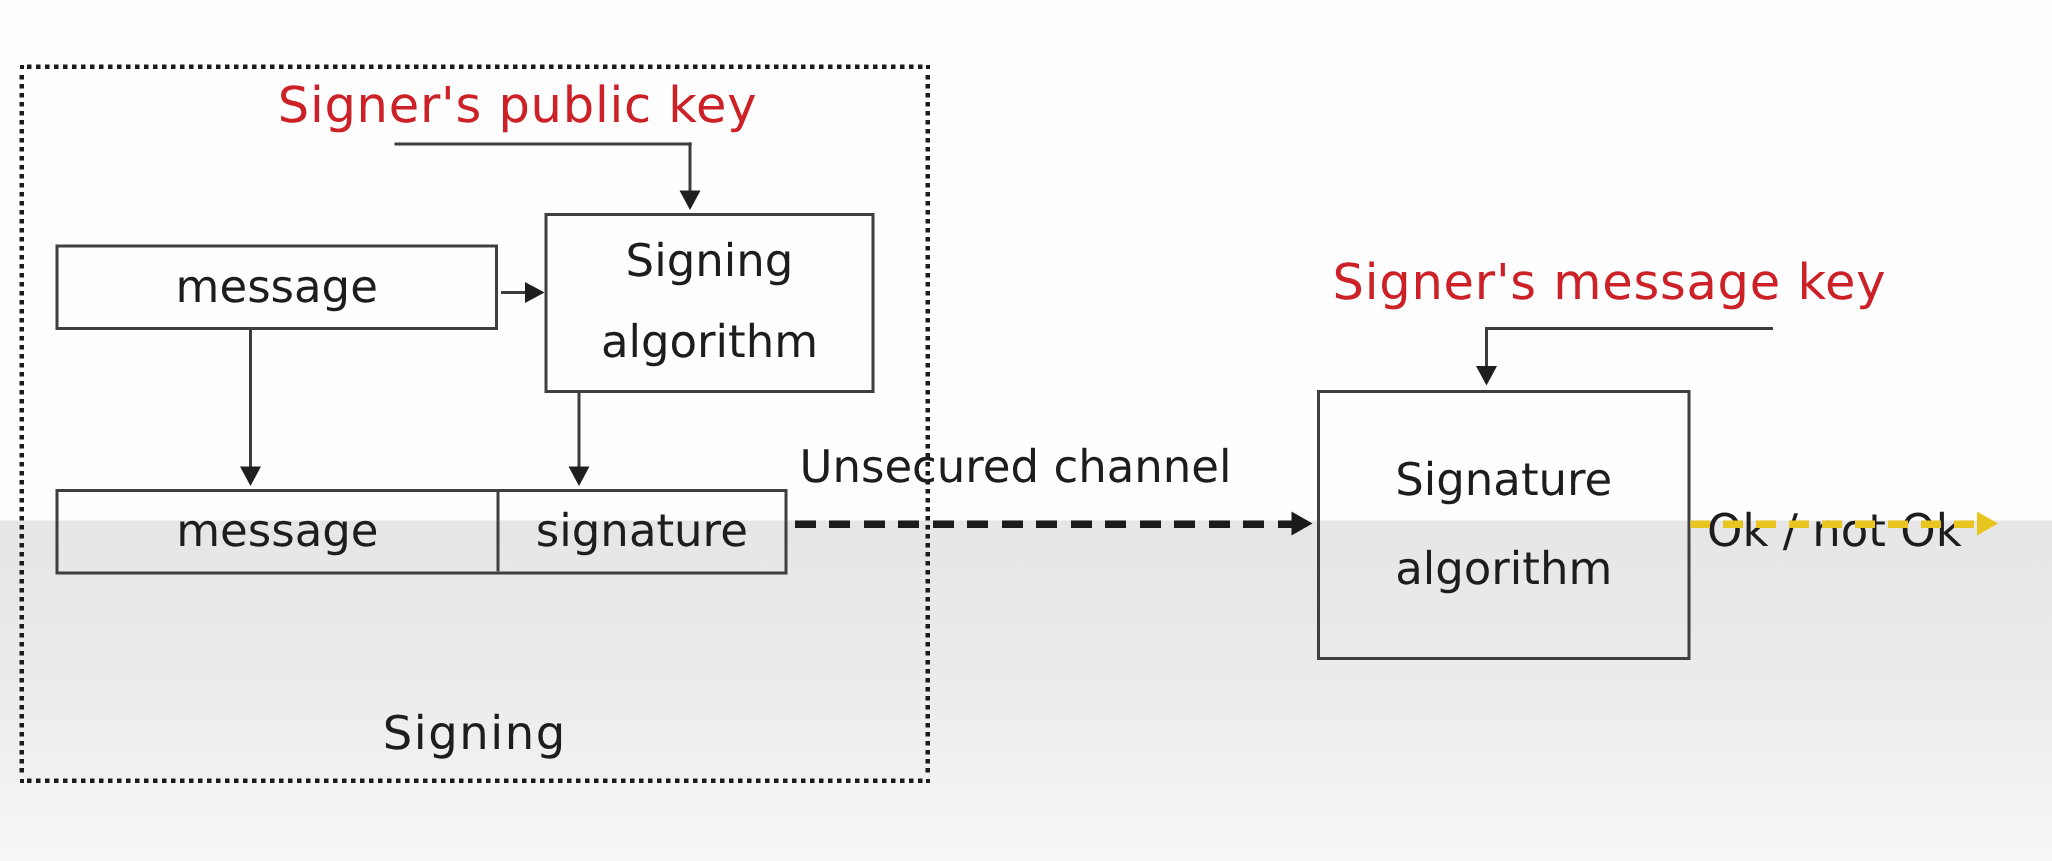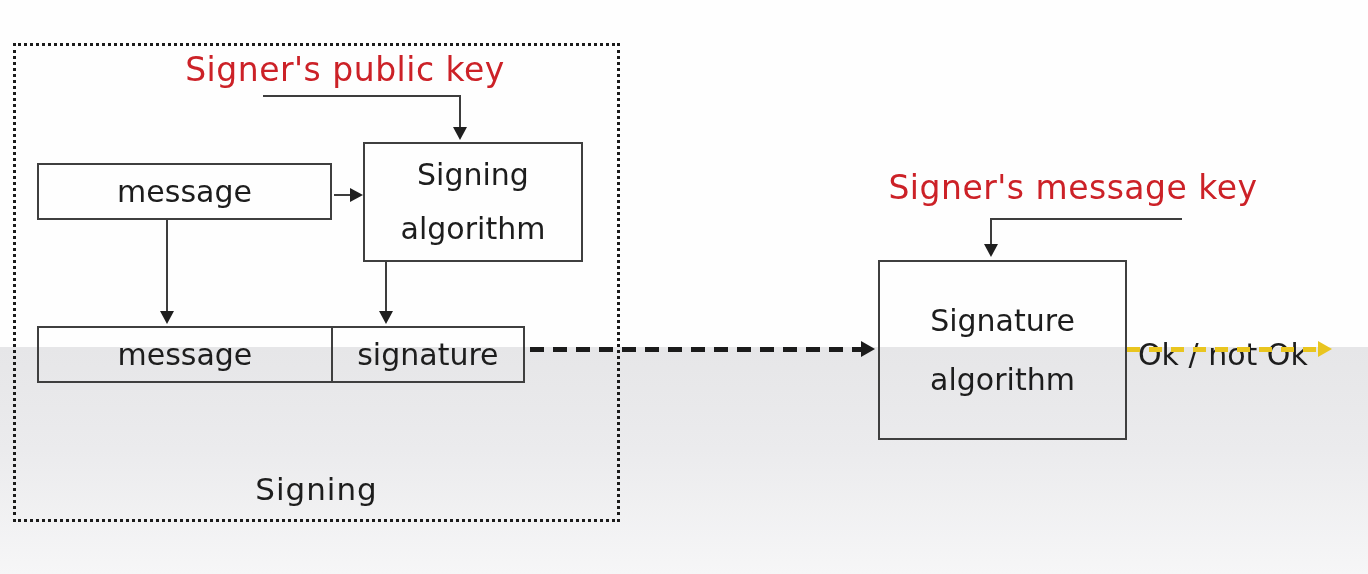--- a/index.html
+++ b/index.html
@@ -107,20 +107,21 @@
 
   <div class="box box-output">
     <div class="cell cell-message">
       <span>message</span>
     </div>
     <div class="cell cell-signature">
       <span>signature</span>
     </div>
   </div>
 
+  <div class="txt txt-channel">Unsecured channel</div>
   <div class="dash dash-black"></div>
   <div class="ah-right-big" style="left:861px;top:341px;border-left:14px solid #1b1b1b;"></div>
 
 
   <div class="keylabel keylabel-public">Signer's message key</div>
 
   <div class="hline" style="left:990px;top:218px;width:192px;"></div>
   <div class="vline" style="left:990px;top:218px;height:28px;"></div>
   <div class="ah-down" style="left:984px;top:244px;"></div>
 

